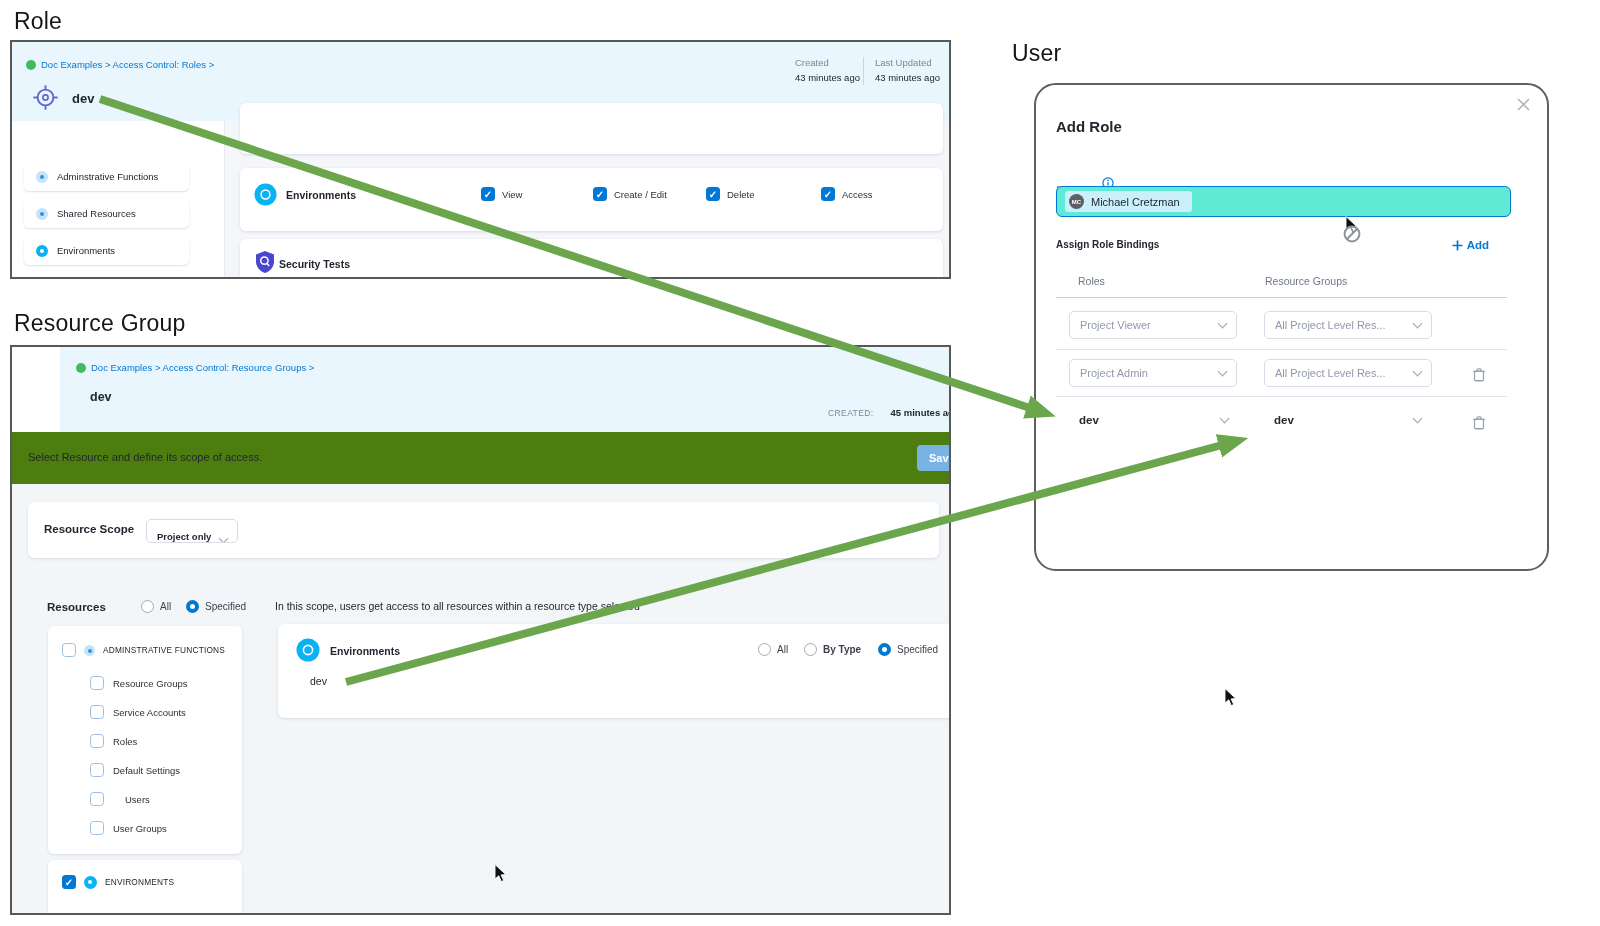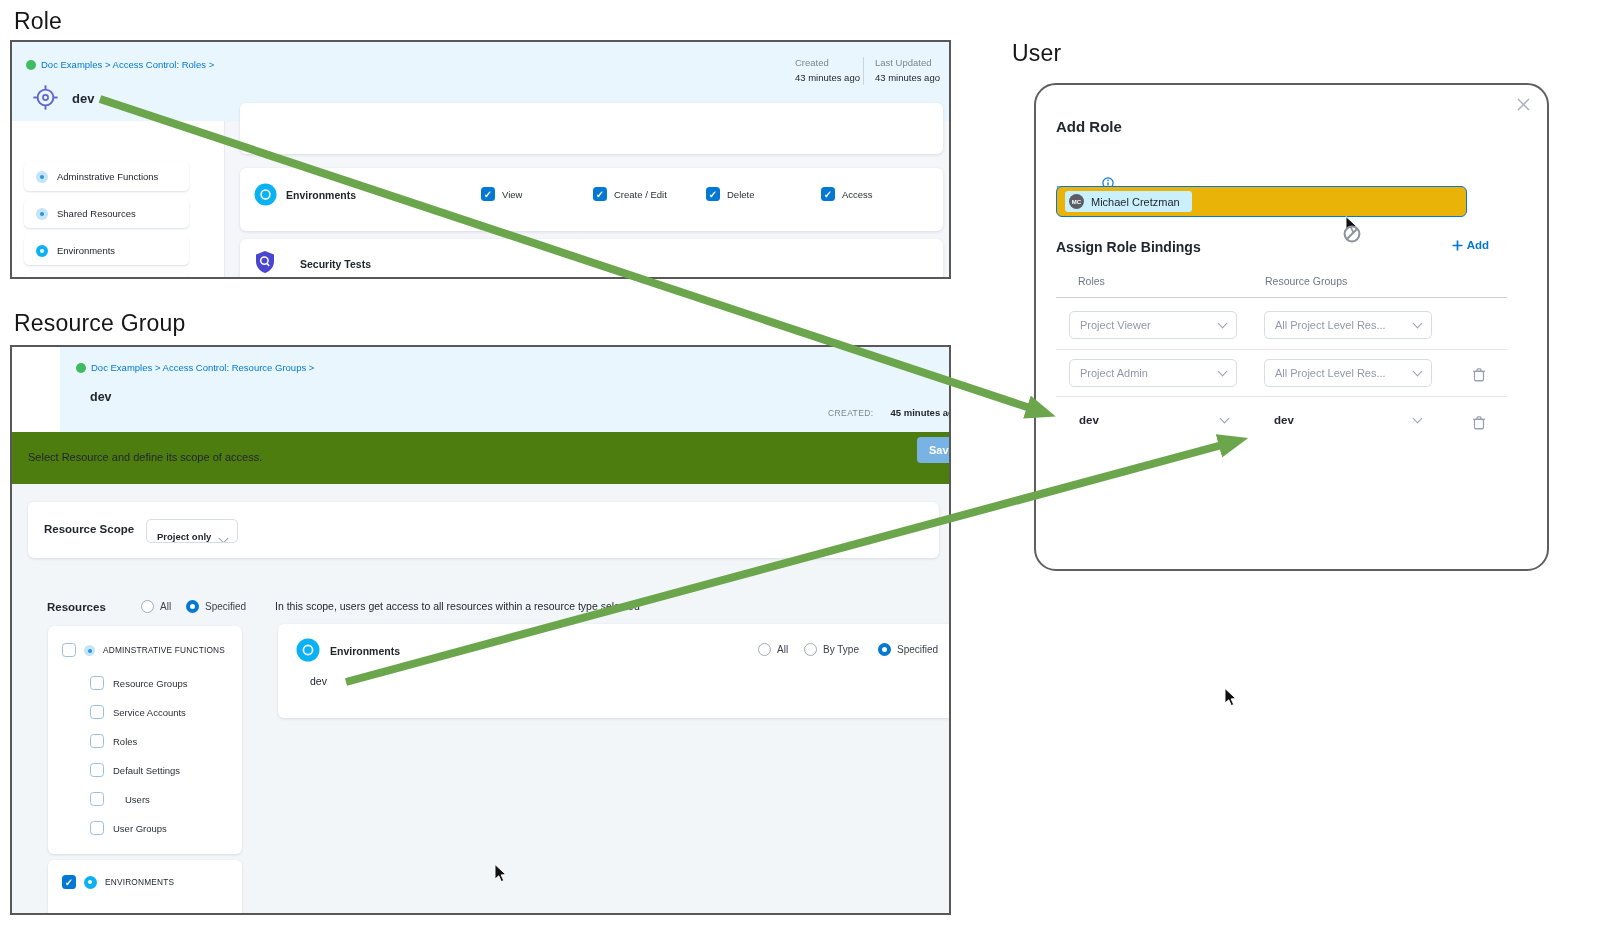--- a/index.html
+++ b/index.html
@@ -125,21 +125,21 @@
           <span>Access</span>
         </div>
       </div>
 
       <div class="card" style="left:15px; right:6px; top:118px; height:62px;">
         <svg class="abs" style="left:14px; top:11px;" width="22" height="24" viewBox="0 0 22 24">
           <path d="M11 1 L20 4.4 V11.5 C20 17 16.3 21 11 23 C5.7 21 2 17 2 11.5 V4.4 Z" fill="#4a46cf"></path>
           <circle cx="10.4" cy="10.6" r="3.7" fill="none" stroke="#fff" stroke-width="1.5"></circle>
           <line x1="13" y1="13.4" x2="15.2" y2="16" stroke="#fff" stroke-width="1.5"></line>
         </svg>
-        <div class="abs" style="left:60px; top:19px; font-size:10.5px; font-weight:700; color:#22272f;">Security Tests</div>
+        <div class="abs" style="left:39px; top:19px; font-size:10.5px; font-weight:700; color:#22272f;">Security Tests</div>
       </div>
     </div>
 
     <div class="side-item" style="top:41px;">
       <span class="side-ico"></span>
       <span>Adminstrative Functions</span>
     </div>
     <div class="side-item" style="top:78px;">
       <span class="side-ico"></span>
       <span>Shared Resources</span>
@@ -162,21 +162,21 @@
     <div class="abs" style="left:768px; top:60px; display:flex; align-items:center; gap:17px; white-space:nowrap;text-align:center;">
       <span style="font-size:8.5px; color:#7c8694; letter-spacing:.4px;">CREATED:</span>
       <span style="font-size:9.5px; color:#22272f; font-weight:600;">45 minutes ago</span>
       <span style="font-size:10px; color:#b9c2cc;">|</span>
       <span style="font-size:8.5px; color:#7c8694; letter-spacing:.4px;">LAST UPD</span>
     </div>
   </div>
 
   <div class="abs" style="left:0; top:85px; right:0; height:68px; background:#4d7c0f; border-bottom:1px solid #e4e8ee;">
     <div class="abs" style="left:16px; top:19px; font-size:11px; color:#22272f;">Select Resource and define its scope of access.</div>
-    <div class="abs" style="left:905px; top:5px; width:58px; height:26px; background:#79b3e4; border-radius:4px;
+    <div class="abs" style="left:905px; top:13px; width:58px; height:26px; background:#79b3e4; border-radius:4px;
                 display:flex; align-items:center; padding-left:12px; color:#fff; font-size:11px; font-weight:700;">Sav</div>
   </div>
 
   <div class="abs" style="left:0; top:137px; right:0; bottom:0; background:#f3f6f9;">
 
     <div class="card" style="left:16px; right:10px; top:18px; height:56px;">
       <div class="abs" style="left:16px; top:21px; font-size:11.5px; font-weight:700; color:#22272f;">Resource Scope</div>
       <div class="dd" style="left:118px; top:17px; width:92px; height:24px; color:#22272f; font-weight:600; font-size:9.5px;align-items:flex-end;">
         <span>Project only</span>
         <span class="chev"></span>
@@ -238,21 +238,21 @@
     <div class="card" style="left:266px; right:-4px; top:140px; height:94px; border-radius:6px 0 0 6px;">
       <svg class="abs" style="left:18px; top:14px;" width="24" height="24" viewBox="0 0 24 24">
         <circle cx="12" cy="12" r="11.5" fill="#0bb2f3"></circle>
         <circle cx="12" cy="12" r="4.6" fill="none" stroke="#fff" stroke-width="1.6"></circle>
       </svg>
       <div class="abs" style="left:52px; top:21px; font-size:10.5px; font-weight:700; color:#22272f;">Environments</div>
       <div class="rad-row abs" style="left:480px; top:19px;">
         <span class="rad"></span>
         <span class="rad-label">All</span>
       </div>
-      <div class="rad-row abs" style="left:526px; top:19px;">
+      <div class="rad-row abs" style="left:526px; top:19px;font-weight:bold;">
         <span class="rad"></span>
         <span class="rad-label">By Type</span>
       </div>
       <div class="rad-row abs" style="left:600px; top:19px;">
         <span class="rad on"></span>
         <span class="rad-label">Specified</span>
       </div>
       <div class="abs" style="left:32px; top:51px; font-size:10.5px; color:#22272f;">dev</div>
     </div>
   </div>
@@ -268,30 +268,30 @@
 
   <div class="abs" style="left:20px; top:85px; display:flex; align-items:center; gap:5px;">
     <span style="font-size:10.5px; color:#7c8ba0;margin-top:14px;">For User</span>
     <svg width="12" height="12" viewBox="0 0 12 12">
       <circle cx="6" cy="6" r="5.1" fill="none" stroke="#0278d5" stroke-width="1.2"></circle>
       <line x1="6" y1="5.2" x2="6" y2="8.6" stroke="#0278d5" stroke-width="1.3"></line>
       <circle cx="6" cy="3.4" r="0.8" fill="#0278d5"></circle>
     </svg>
   </div>
 
-  <div class="abs" style="left:20px; top:101px; width:411px; height:31px; border:1.5px solid #0278d5; border-radius:6px; background:#eab308;">
+  <div class="abs" style="left:20px; top:101px; width:455px; height:31px; border:1.5px solid #0278d5; border-radius:6px; background:#5eead4;">
     <div class="abs" style="left:8px; top:4px; height:21px; background:#c9f0fb; border-radius:3px;
                 display:flex; align-items:center; gap:7px; padding:0 12px 0 4px;">
       <span style="width:15px; height:15px; border-radius:50%; background:#5b5e65; color:#fff; font-size:6px; font-weight:700;
                    display:flex; align-items:center; justify-content:center;">MC</span>
       <span style="font-size:11px; color:#22272f;">Michael Cretzman</span>
     </div>
   </div>
 
-  <div class="abs" style="left:20px; top:154px; font-size:14px; font-weight:700; color:#22272f;">Assign Role Bindings</div>
+  <div class="abs" style="left:20px; top:154px; font-size:10px; font-weight:700; color:#22272f;">Assign Role Bindings</div>
   <div class="abs" style="right:58px; top:154px; display:flex; align-items:center; gap:4px; color:#0278d5; cursor:pointer;">
     <svg width="11" height="11" viewBox="0 0 11 11">
       <line x1="5.5" y1="0.5" x2="5.5" y2="10.5" stroke="#0278d5" stroke-width="1.7"></line>
       <line x1="0.5" y1="5.5" x2="10.5" y2="5.5" stroke="#0278d5" stroke-width="1.7"></line>
     </svg>
     <span style="font-size:11.5px; font-weight:600;">Add</span>
   </div>
 
   <div class="abs" style="left:42px; top:190px; font-size:10.5px; color:#6e7789;">Roles</div>
   <div class="abs" style="left:229px; top:190px; font-size:10.5px; color:#6e7789;">Resource Groups</div>

